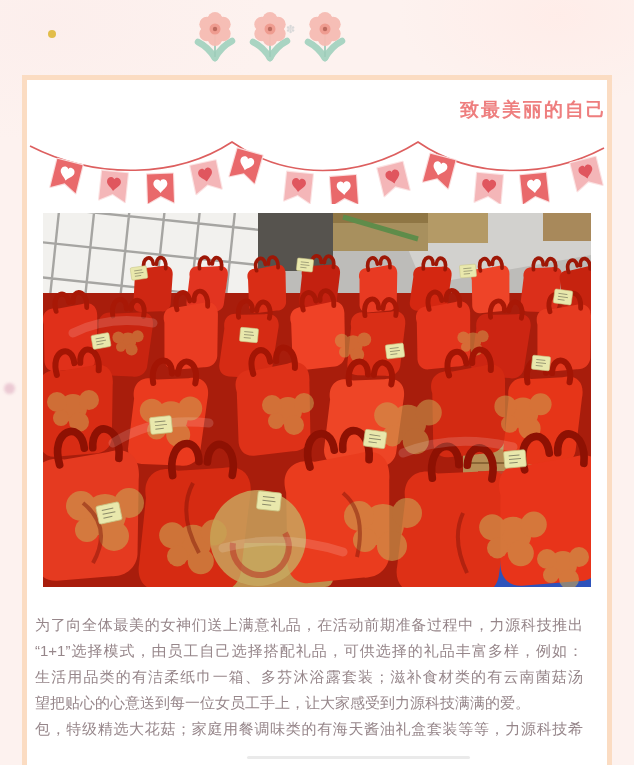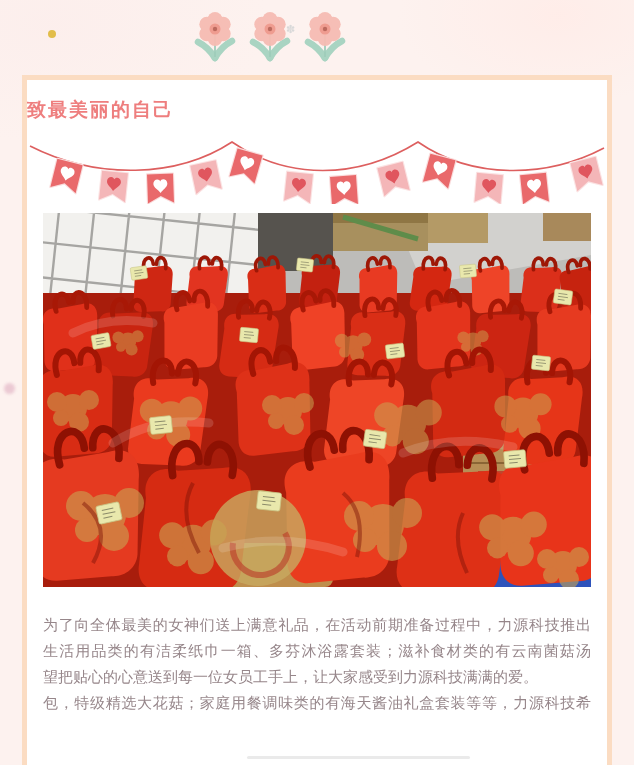--- a/index.html
+++ b/index.html
@@ -16,32 +16,32 @@
     background:#e2bd4a;filter:blur(.4px);}
   .pink-dot{left:4px;top:383px;width:11px;height:11px;border-radius:50%;
     background:#e7bfcc;filter:blur(1.5px);opacity:.8;}
   .sparkle{left:286px;top:24px;color:#d9d9d9;font-size:11px;line-height:11px;}
   .card{
     position:absolute;left:22px;top:75px;width:590px;height:710px;
     box-sizing:border-box;background:var(--card-bg,#ffffff);
     border:5px solid var(--card-border,#fbdcc2);border-bottom:none;
   }
   .title{
-    margin:18px 0 0 0;text-align:left;
+    margin:18px 0 0 0;text-align:right;
     font-size:19px;line-height:24px;font-weight:bold;letter-spacing:2px;
     color:var(--accent,#ee7e7e);
   }
   .bunting{display:block;margin:10px auto 0 auto;}
   .flag-red{fill:var(--flag-red,#e9696b);stroke:#fadcdc;stroke-width:2.2;paint-order:stroke;stroke-linejoin:round;}
   .flag-pink{fill:var(--flag-pink,#f4b6b8);stroke:#fbe3e3;stroke-width:2.2;paint-order:stroke;stroke-linejoin:round;}
   .heart-white{fill:#ffffff;}
   .heart-red{fill:var(--heart-on-pink,#e0565e);}
   .photo{display:block;margin:9px 0 0 16px;width:548px;height:374px;background:#c9c7c2;}
   .para{
-    margin:25px 16px 0 16px;width:548px;
+    margin:25px 16px 0 8px;width:548px;
     color:var(--text,#96868a);font-size:15px;line-height:26px;
   }
   .para-line{text-align:justify;text-align-last:justify;text-justify:inter-character;}
   .para-line.last{text-align-last:left;}
   .bottom-divider{
     position:absolute;left:247px;top:756px;width:223px;height:3px;
     background:#eaeaea;border-radius:2px;
   }
 </style>
 </head>
@@ -354,20 +354,21 @@
       <use href="#lb" transform="translate(118,212) rotate(-6) scale(1.2)"></use>
       <use href="#lb" transform="translate(332,226) rotate(8) scale(1.2)"></use>
       <use href="#lb" transform="translate(472,246) rotate(-5) scale(1.2)"></use>
       <use href="#lb" transform="translate(226,288) rotate(6) scale(1.3)"></use>
       <use href="#lb" transform="translate(66,300) rotate(-12) scale(1.3)"></use>
     </g>
   </svg>
 
   <div class="para">
     <div class="para-line">为了向全体最美的女神们送上满意礼品，在活动前期准备过程中，力源科技推出</div>
+    <div class="para-line">“1+1”选择模式，由员工自己选择搭配礼品，可供选择的礼品丰富多样，例如：</div>
     <div class="para-line">生活用品类的有洁柔纸巾一箱、多芬沐浴露套装；滋补食材类的有云南菌菇汤</div>
     <div class="para-line last">望把贴心的心意送到每一位女员工手上，让大家感受到力源科技满满的爱。</div>
     <div class="para-line">包，特级精选大花菇；家庭用餐调味类的有海天酱油礼盒套装等等，力源科技希</div>
   </div>
 
 </div>
 
 <div class="bottom-divider"></div>
 
 </body></html>

